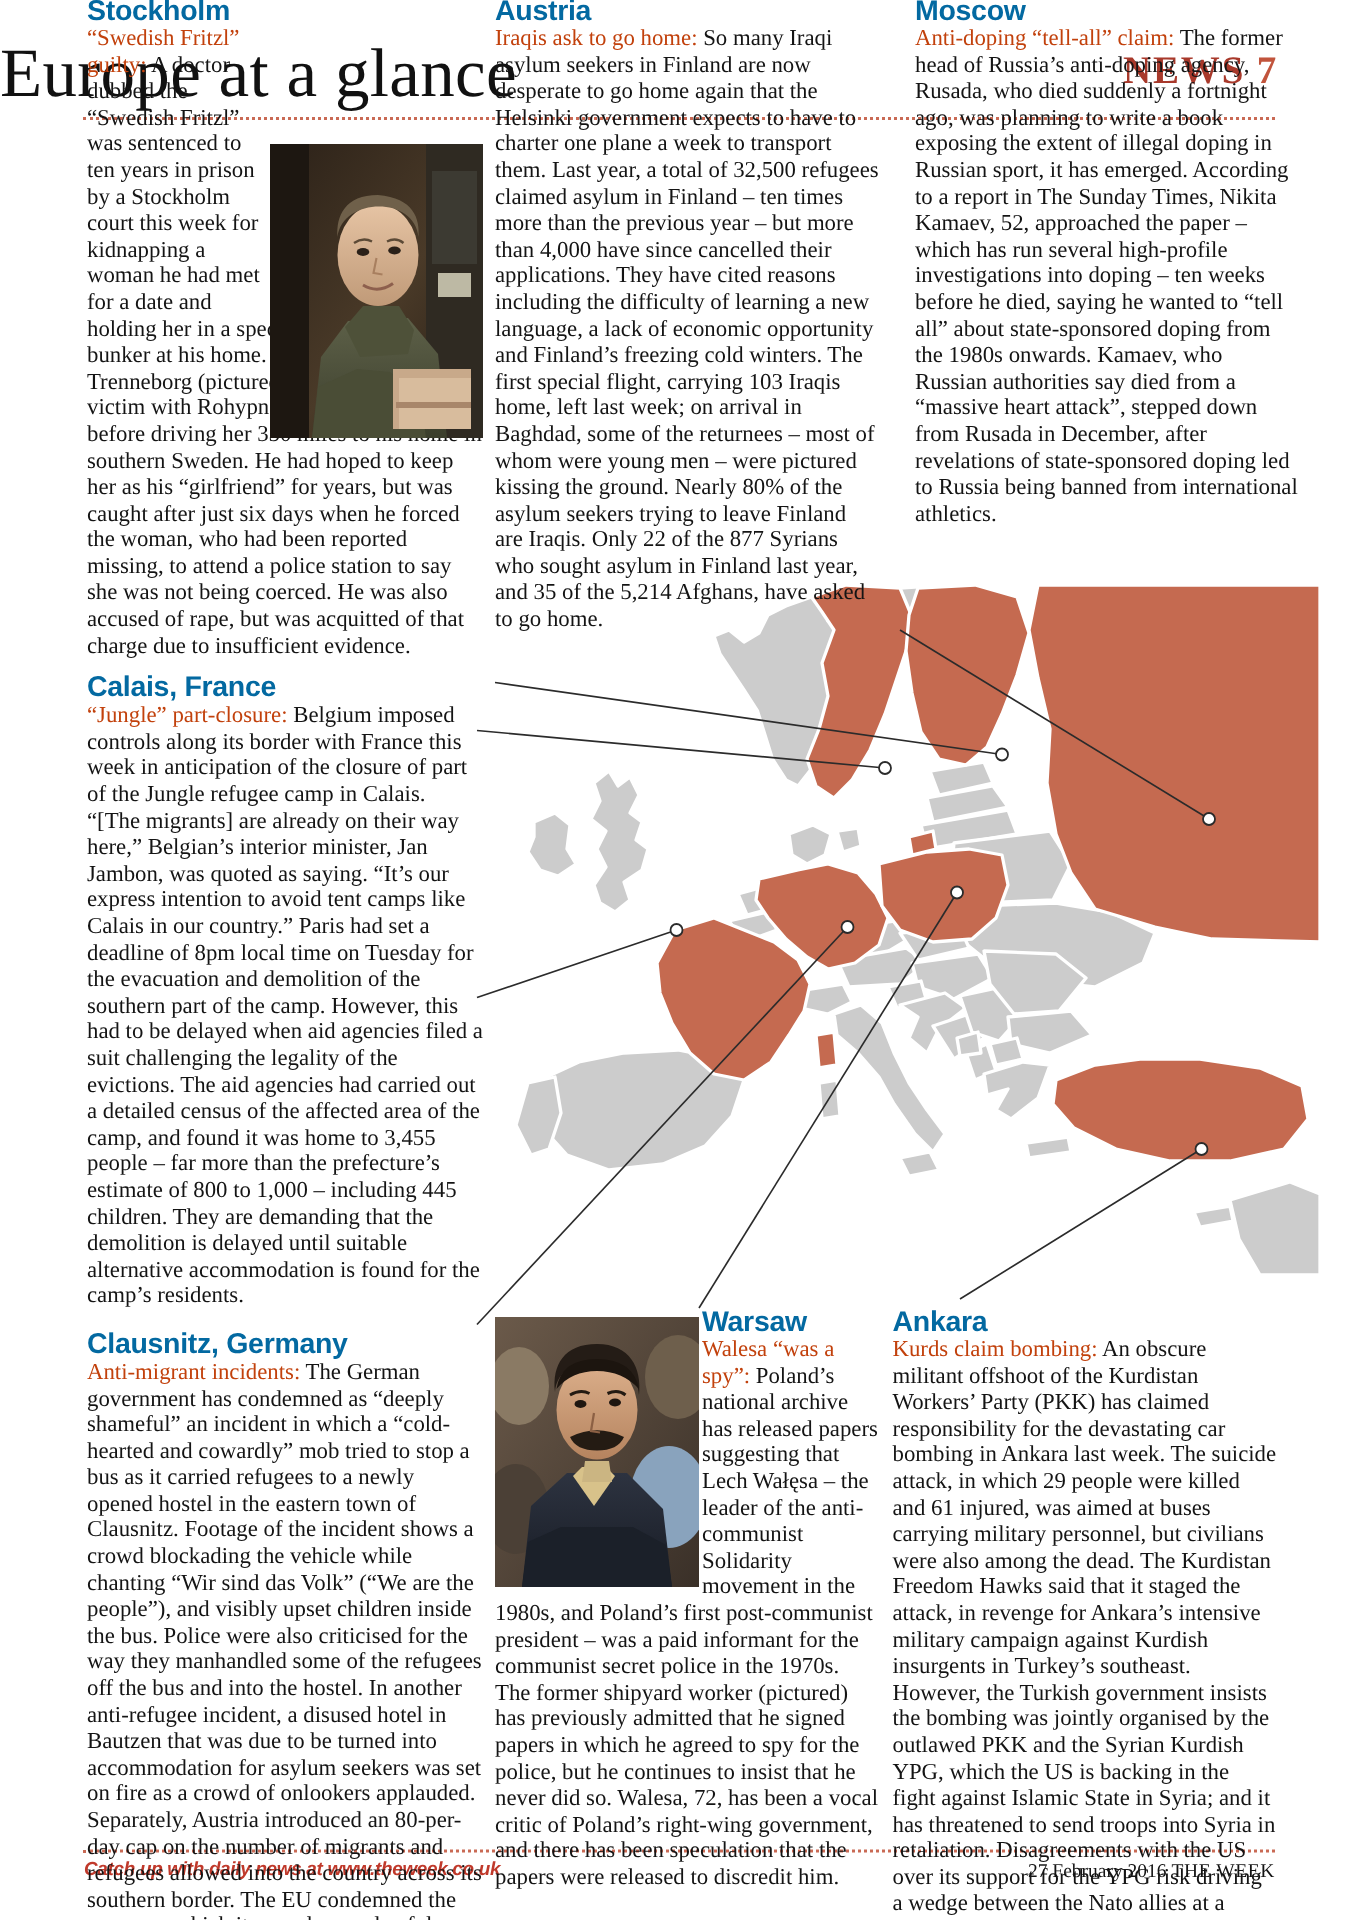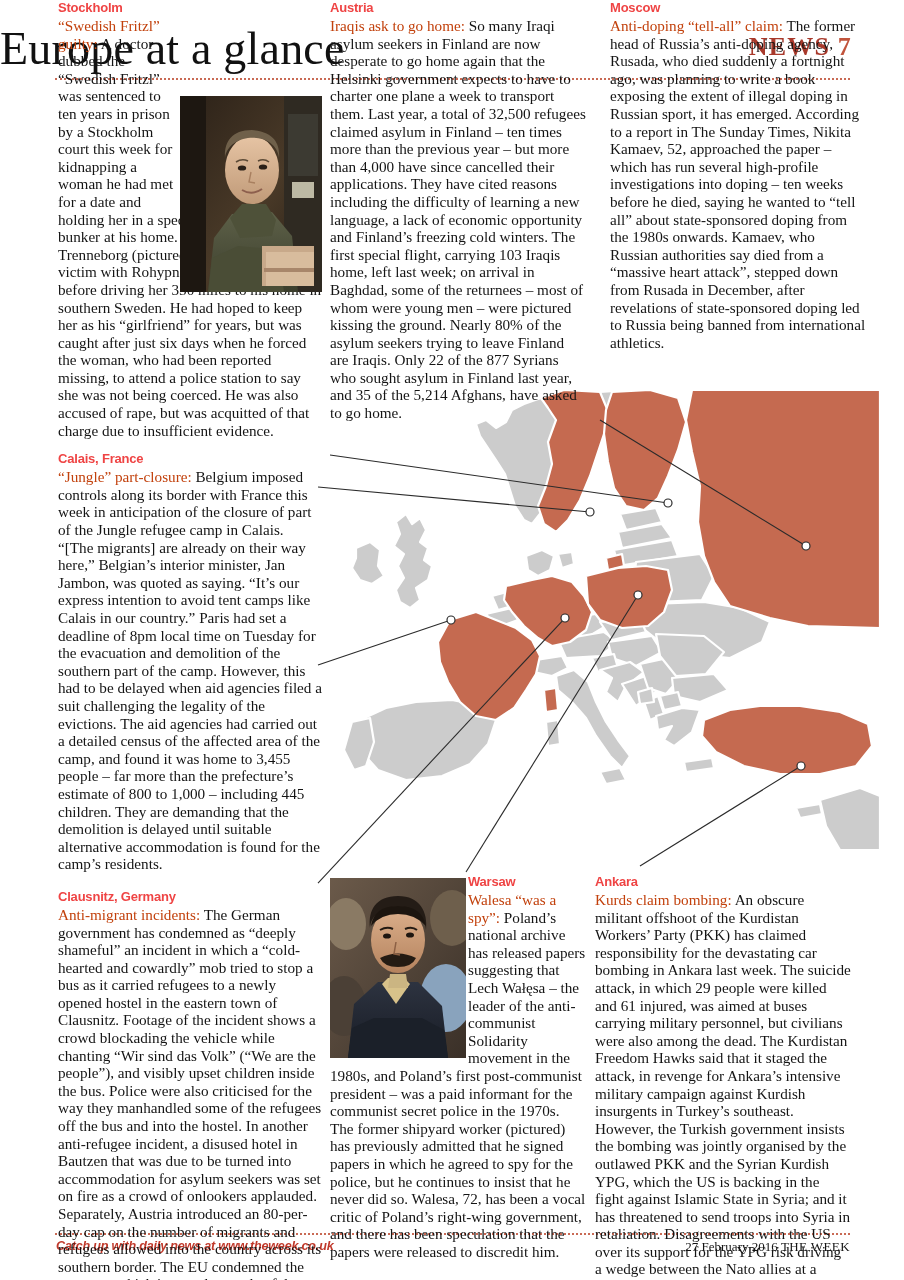--- a/index.html
+++ b/index.html
@@ -81,24 +81,24 @@
     line-height: 17.5px;
     text-align: left;
   }
   .col-1 { left: 58px;  width: 264px; }
   .col-2 { left: 330px; width: 256px; }
   .col-3 { left: 610px; width: 256px; }
 
   .article { margin-bottom: 12px; }
   .city {
     font-family: "Liberation Sans", sans-serif;
-    font-size: 13px;
+    font-size: 19px;
     font-weight: bold;
     letter-spacing: -0.2px;
-    color: #ef4444;
+    color: #0369a1;
     margin: 0 0 1px 0;
     line-height: 16px;
   }
   .body-text {
     margin: 0;
     font-family: "Liberation Serif", serif;
     font-size: 15.2px;
     line-height: 17.6px;
     color: #141414;
     hyphens: none;

